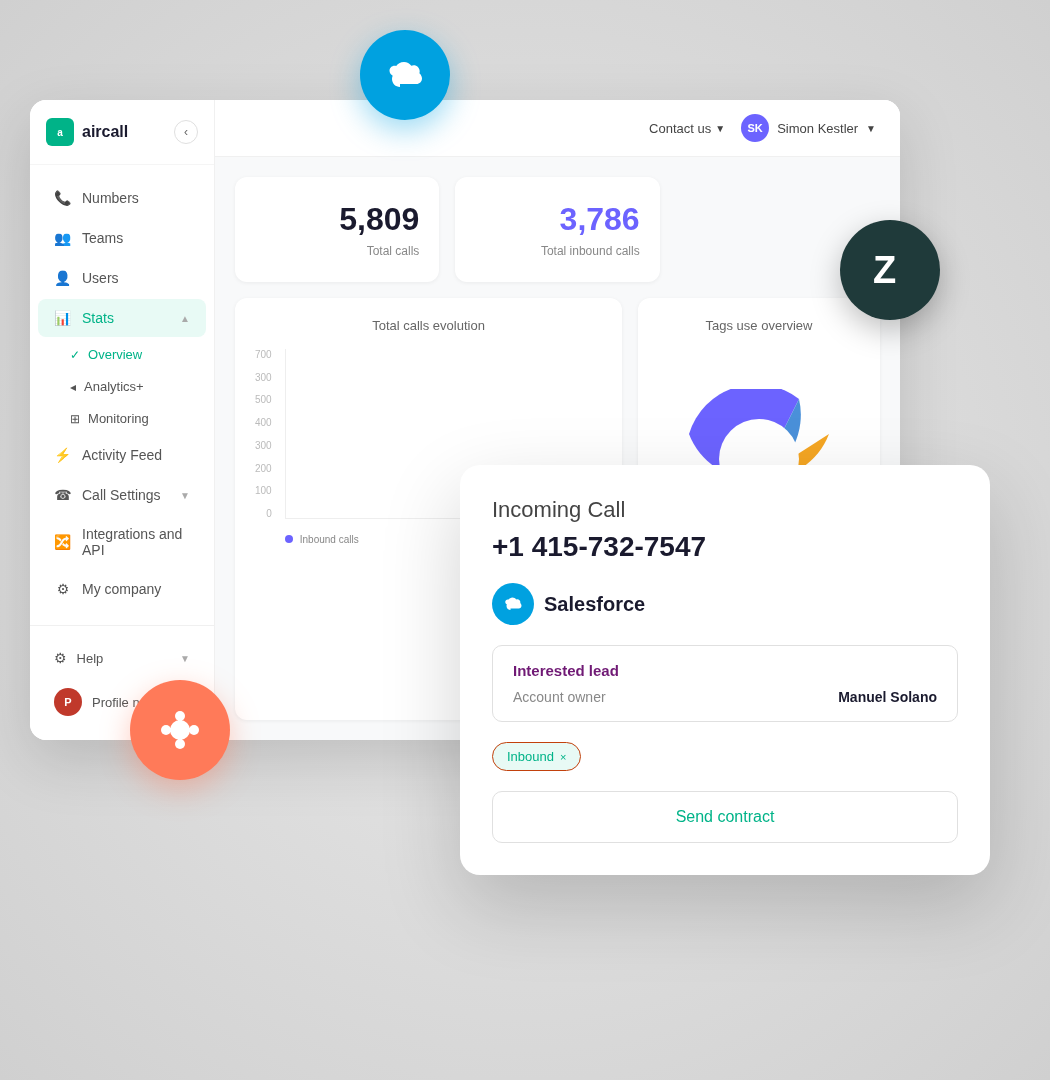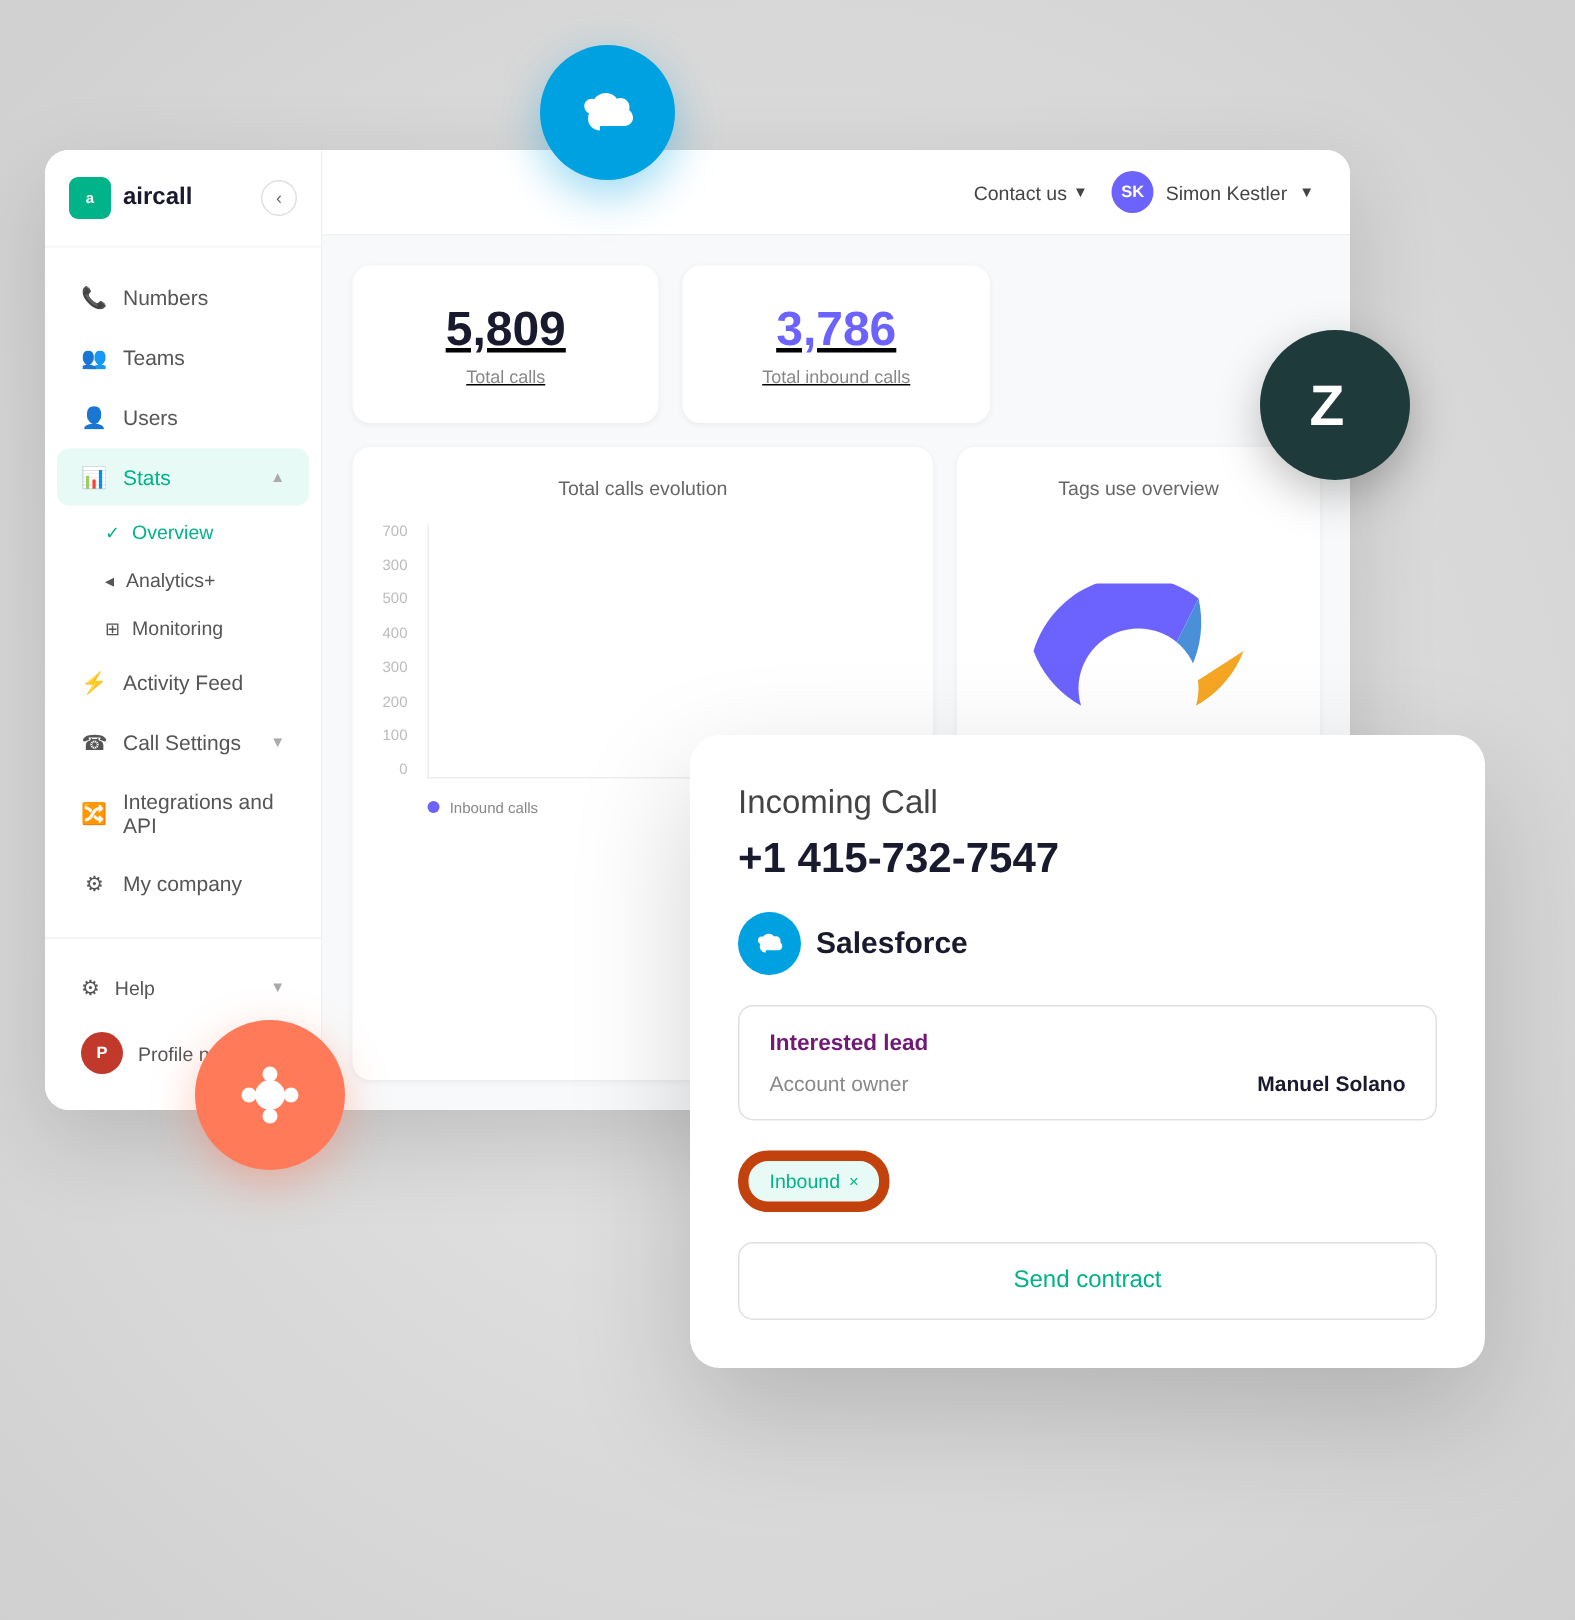--- a/index.html
+++ b/index.html
@@ -227,23 +227,22 @@
       padding: 20px 20px 16px;
       display: grid;
       grid-template-columns: 1fr 1fr 1fr;
       gap: 16px;
     }
 
     .stat-card {
       background: #fff;
       border-radius: 12px;
       padding: 24px 20px;
-      text-align: center;
+      text-align: right;
       box-shadow: 0 1px 4px rgba(0,0,0,0.06);
-      text-decoration: underline;
     }
 
     .stat-number {
       font-size: 32px;
       font-weight: 600;
       margin-bottom: 6px;
     }
 
     .stat-number.black { color: #1a1a2e; }
     .stat-number.purple { color: #6c63ff; }
@@ -350,21 +349,21 @@
     .donut-container {
       display: flex;
       justify-content: center;
       align-items: center;
       height: 180px;
     }
 
     
     .incoming-call-popup {
       position: absolute;
-      top: 490px;
+      top: 465px;
       left: 460px;
       width: 530px;
       background: #fff;
       border-radius: 20px;
       box-shadow: 0 30px 80px rgba(0,0,0,0.18);
       padding: 32px;
       z-index: 10;
     }
 
     .call-title {
@@ -446,21 +445,21 @@
       gap: 6px;
       padding: 6px 14px;
       border-radius: 20px;
       font-size: 13px;
       font-weight: 500;
     }
 
     .tag.inbound {
       background: #e8faf5;
       color: #00b388;
-      border: 7px solid #c2410c;
+      border: 1px solid #c2410c;
     }
 
     .tag-close {
       font-size: 11px;
       cursor: pointer;
       color: #00b388;
     }
 
     .send-contract-btn {
       width: 100%;

